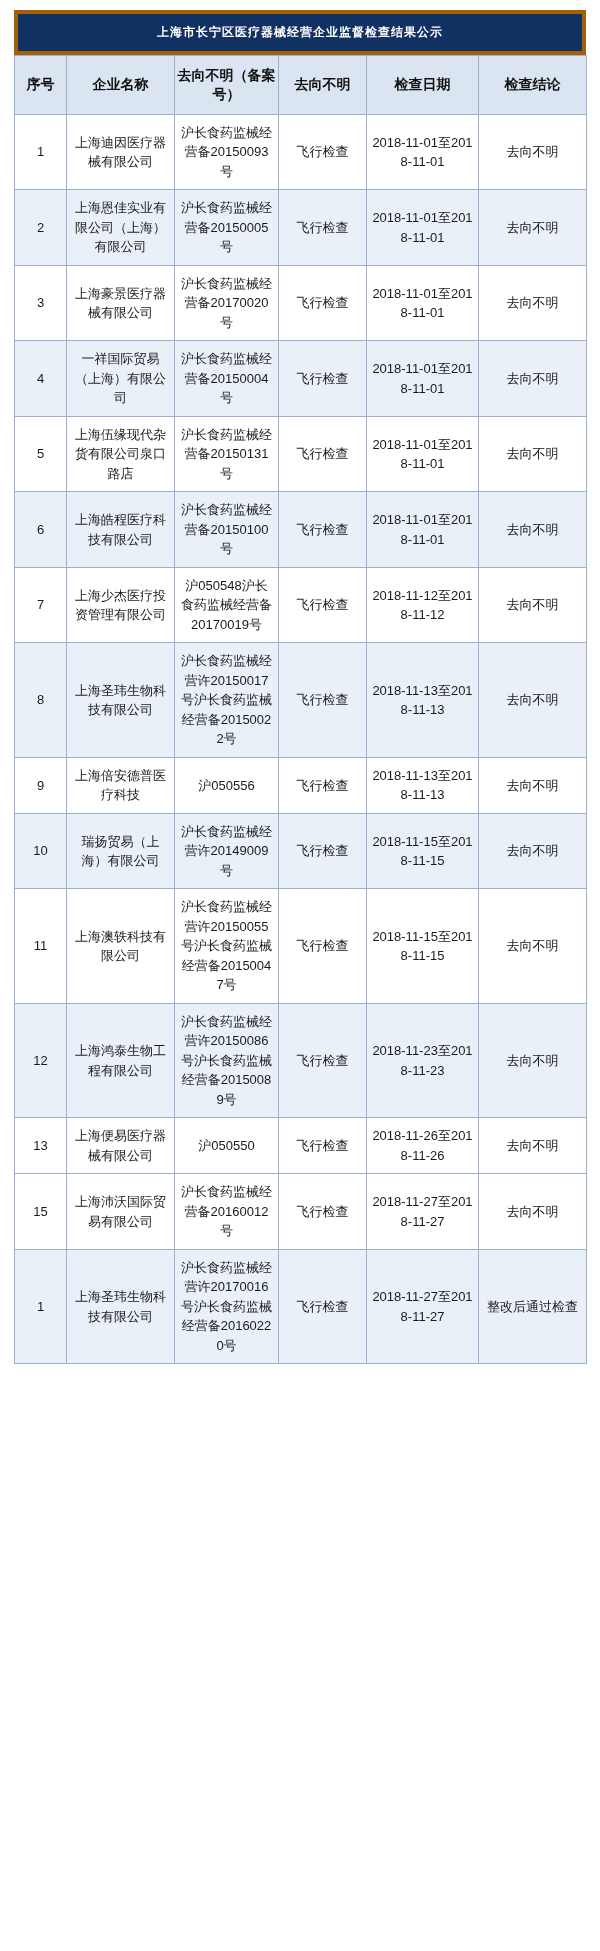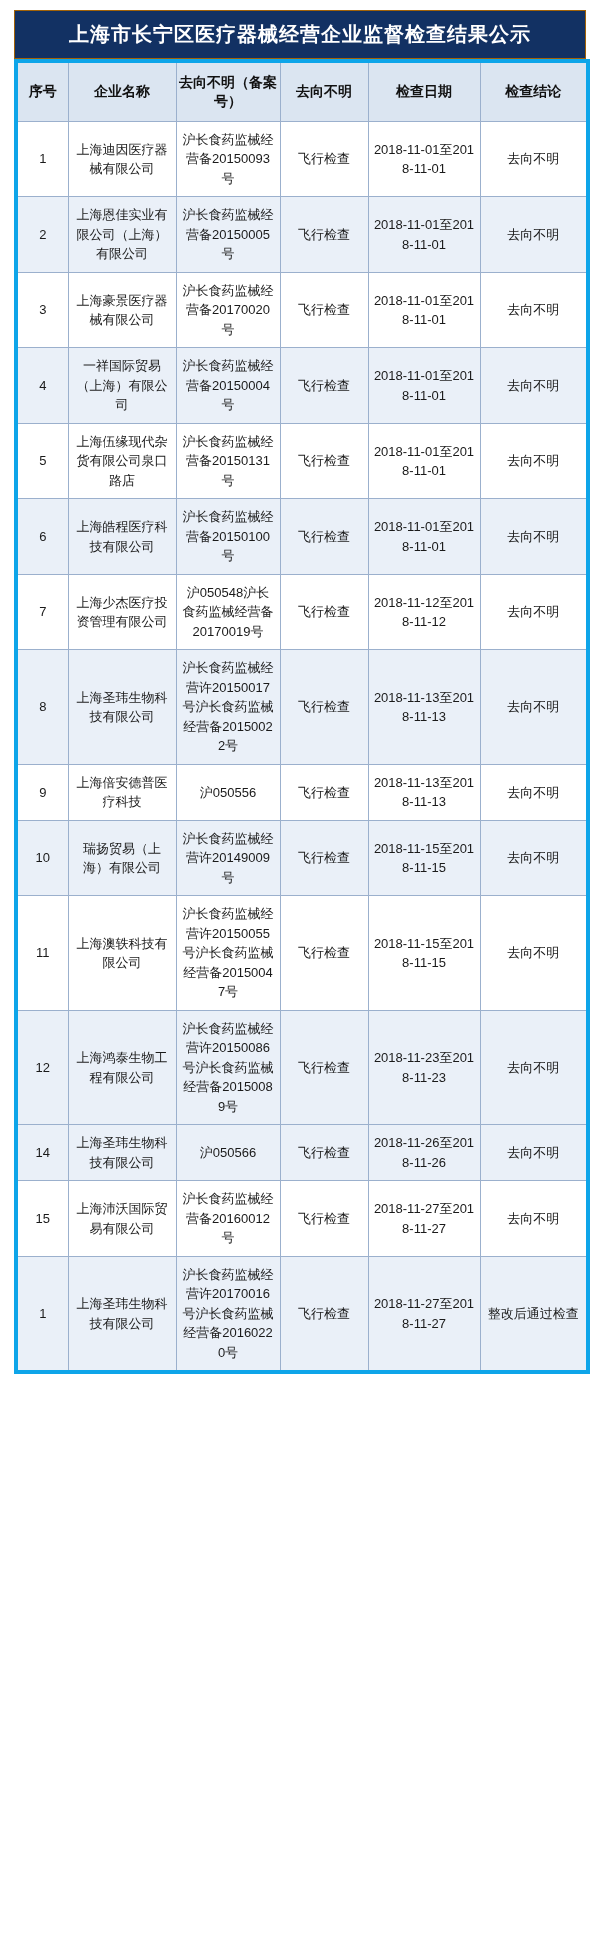--- a/index.html
+++ b/index.html
@@ -15,31 +15,31 @@
   .page {
     width: 600px;
     box-sizing: border-box;
     padding: 10px 14px 14px 14px;
     background: #ffffff;
   }
   .title-bar {
     background: #123163;
     color: #ffffff;
     text-align: center;
-    font-size: 20px;
+    font-size: 12px;
     font-weight: bold;
     letter-spacing: 1px;
     padding: 10px 4px;
-    border: 1px solid #a16207;
+    border: 4px solid #a16207;
   }
   table.report {
     border-collapse: collapse;
     width: 572px;
     table-layout: fixed;
-    border: 4px solid #0ea5e9;
+    border: 1px solid #0ea5e9;
   }
   table.report col.c0 { width: 52px; }
   table.report col.c1 { width: 108px; }
   table.report col.c2 { width: 104px; }
   table.report col.c3 { width: 88px; }
   table.report col.c4 { width: 112px; }
   table.report col.c5 { width: 108px; }
 
   table.report th {
     background: #dbe5f1;
@@ -187,24 +187,24 @@
         <td>去向不明</td>
       </tr>
       <tr class="even">
         <td class="idx">12</td>
         <td>上海鸿泰生物工程有限公司</td>
         <td>沪长食药监械经营许20150086号沪长食药监械经营备20150089号</td>
         <td>飞行检查</td>
         <td>2018-11-23至2018-11-23</td>
         <td>去向不明</td>
       </tr>
-      <tr class="even">
-        <td class="idx">14</td>
-        <td>上海圣玮生物科技有限公司</td>
-        <td>沪050566</td>
+      <tr class="odd">
+        <td class="idx">13</td>
+        <td>上海便易医疗器械有限公司</td>
+        <td>沪050550</td>
         <td>飞行检查</td>
         <td>2018-11-26至2018-11-26</td>
         <td>去向不明</td>
       </tr>
       <tr class="odd">
         <td class="idx">15</td>
         <td>上海沛沃国际贸易有限公司</td>
         <td>沪长食药监械经营备20160012号</td>
         <td>飞行检查</td>
         <td>2018-11-27至2018-11-27</td>

